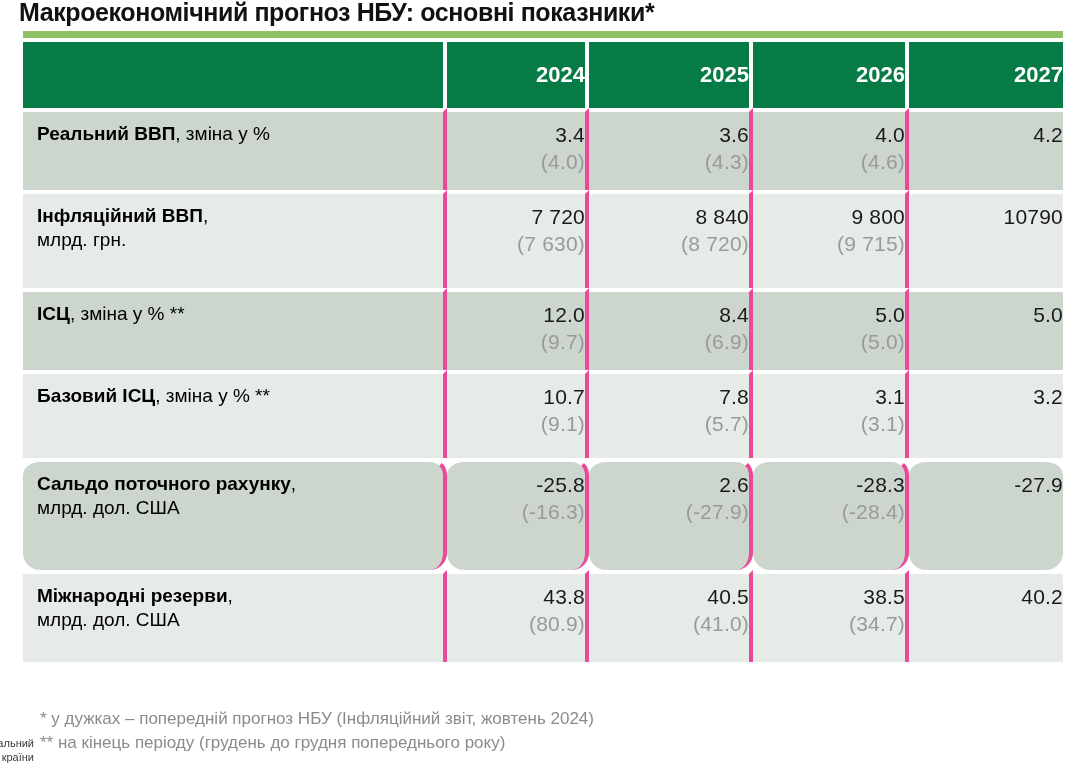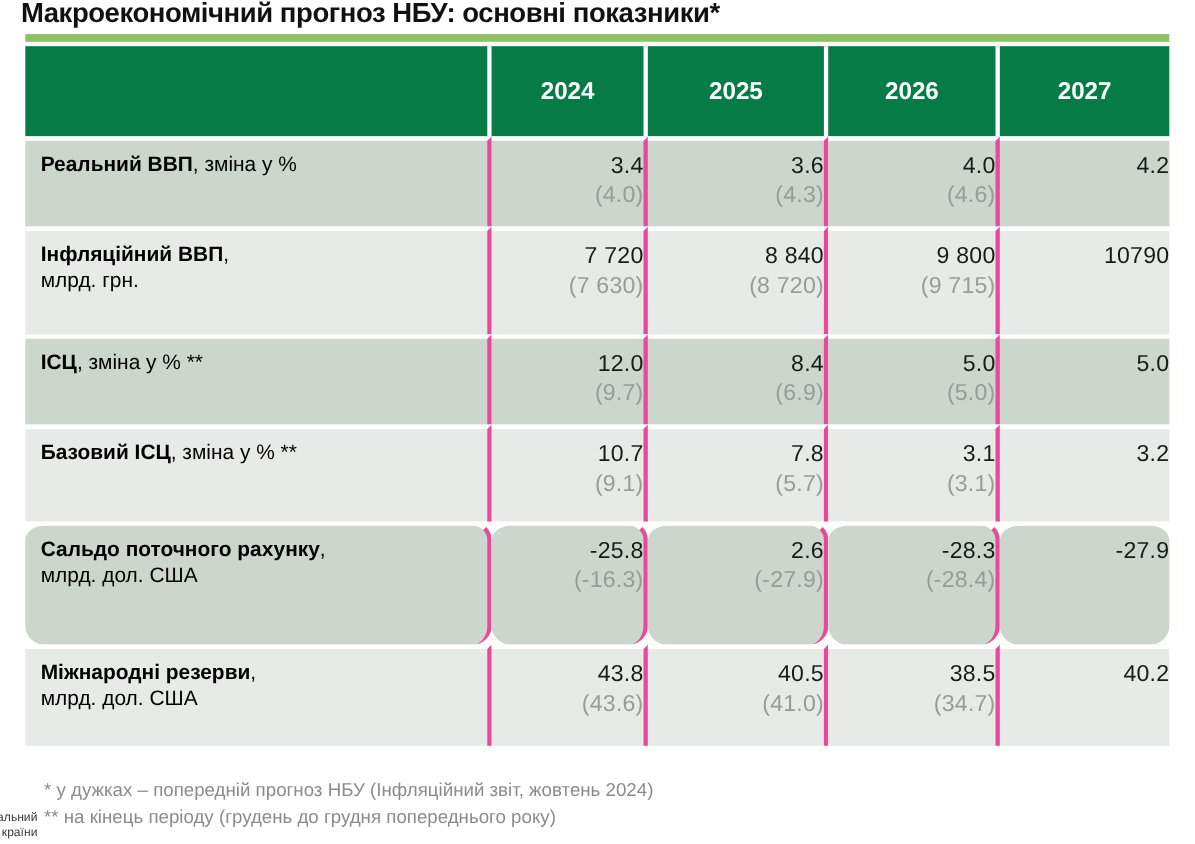--- a/index.html
+++ b/index.html
@@ -55,23 +55,23 @@
   table.fc col.c-y2    { width: 164px; }
   table.fc col.c-y3    { width: 156px; }
   table.fc col.c-y4    { width: 154px; }
 
   
   thead th {
     background: #077b45;
     color: #ffffff;
     font-size: 22px;
     font-weight: bold;
-    text-align: center;
+    text-align: right;
     vertical-align: middle;
-    height: 82px;
+    height: 66px;
     padding: 0;
     border-right: 4px solid #ffffff;
     box-sizing: border-box;
   }
   thead th.hdr-label { border-right: 4px solid #ffffff; }
   thead th:last-child { border-right: none; }
 
   
   tbody td {
     padding: 0;
@@ -269,21 +269,21 @@
         <td class="val">
           <span class="main">-27.9</span>
           <span class="prev"></span>
         </td>
       </tr>
 
       <tr class="shade-b r-h6">
         <td class="lbl"><span class="name">Міжнародні резерви</span><span class="unit">,</span><span class="line2">млрд. дол. США</span></td>
         <td class="val">
           <span class="main">43.8</span>
-          <span class="prev">(43.6)</span>
+          <span class="prev">(80.9)</span>
         </td>
         <td class="val">
           <span class="main">40.5</span>
           <span class="prev">(41.0)</span>
         </td>
         <td class="val">
           <span class="main">38.5</span>
           <span class="prev">(34.7)</span>
         </td>
         <td class="val">

